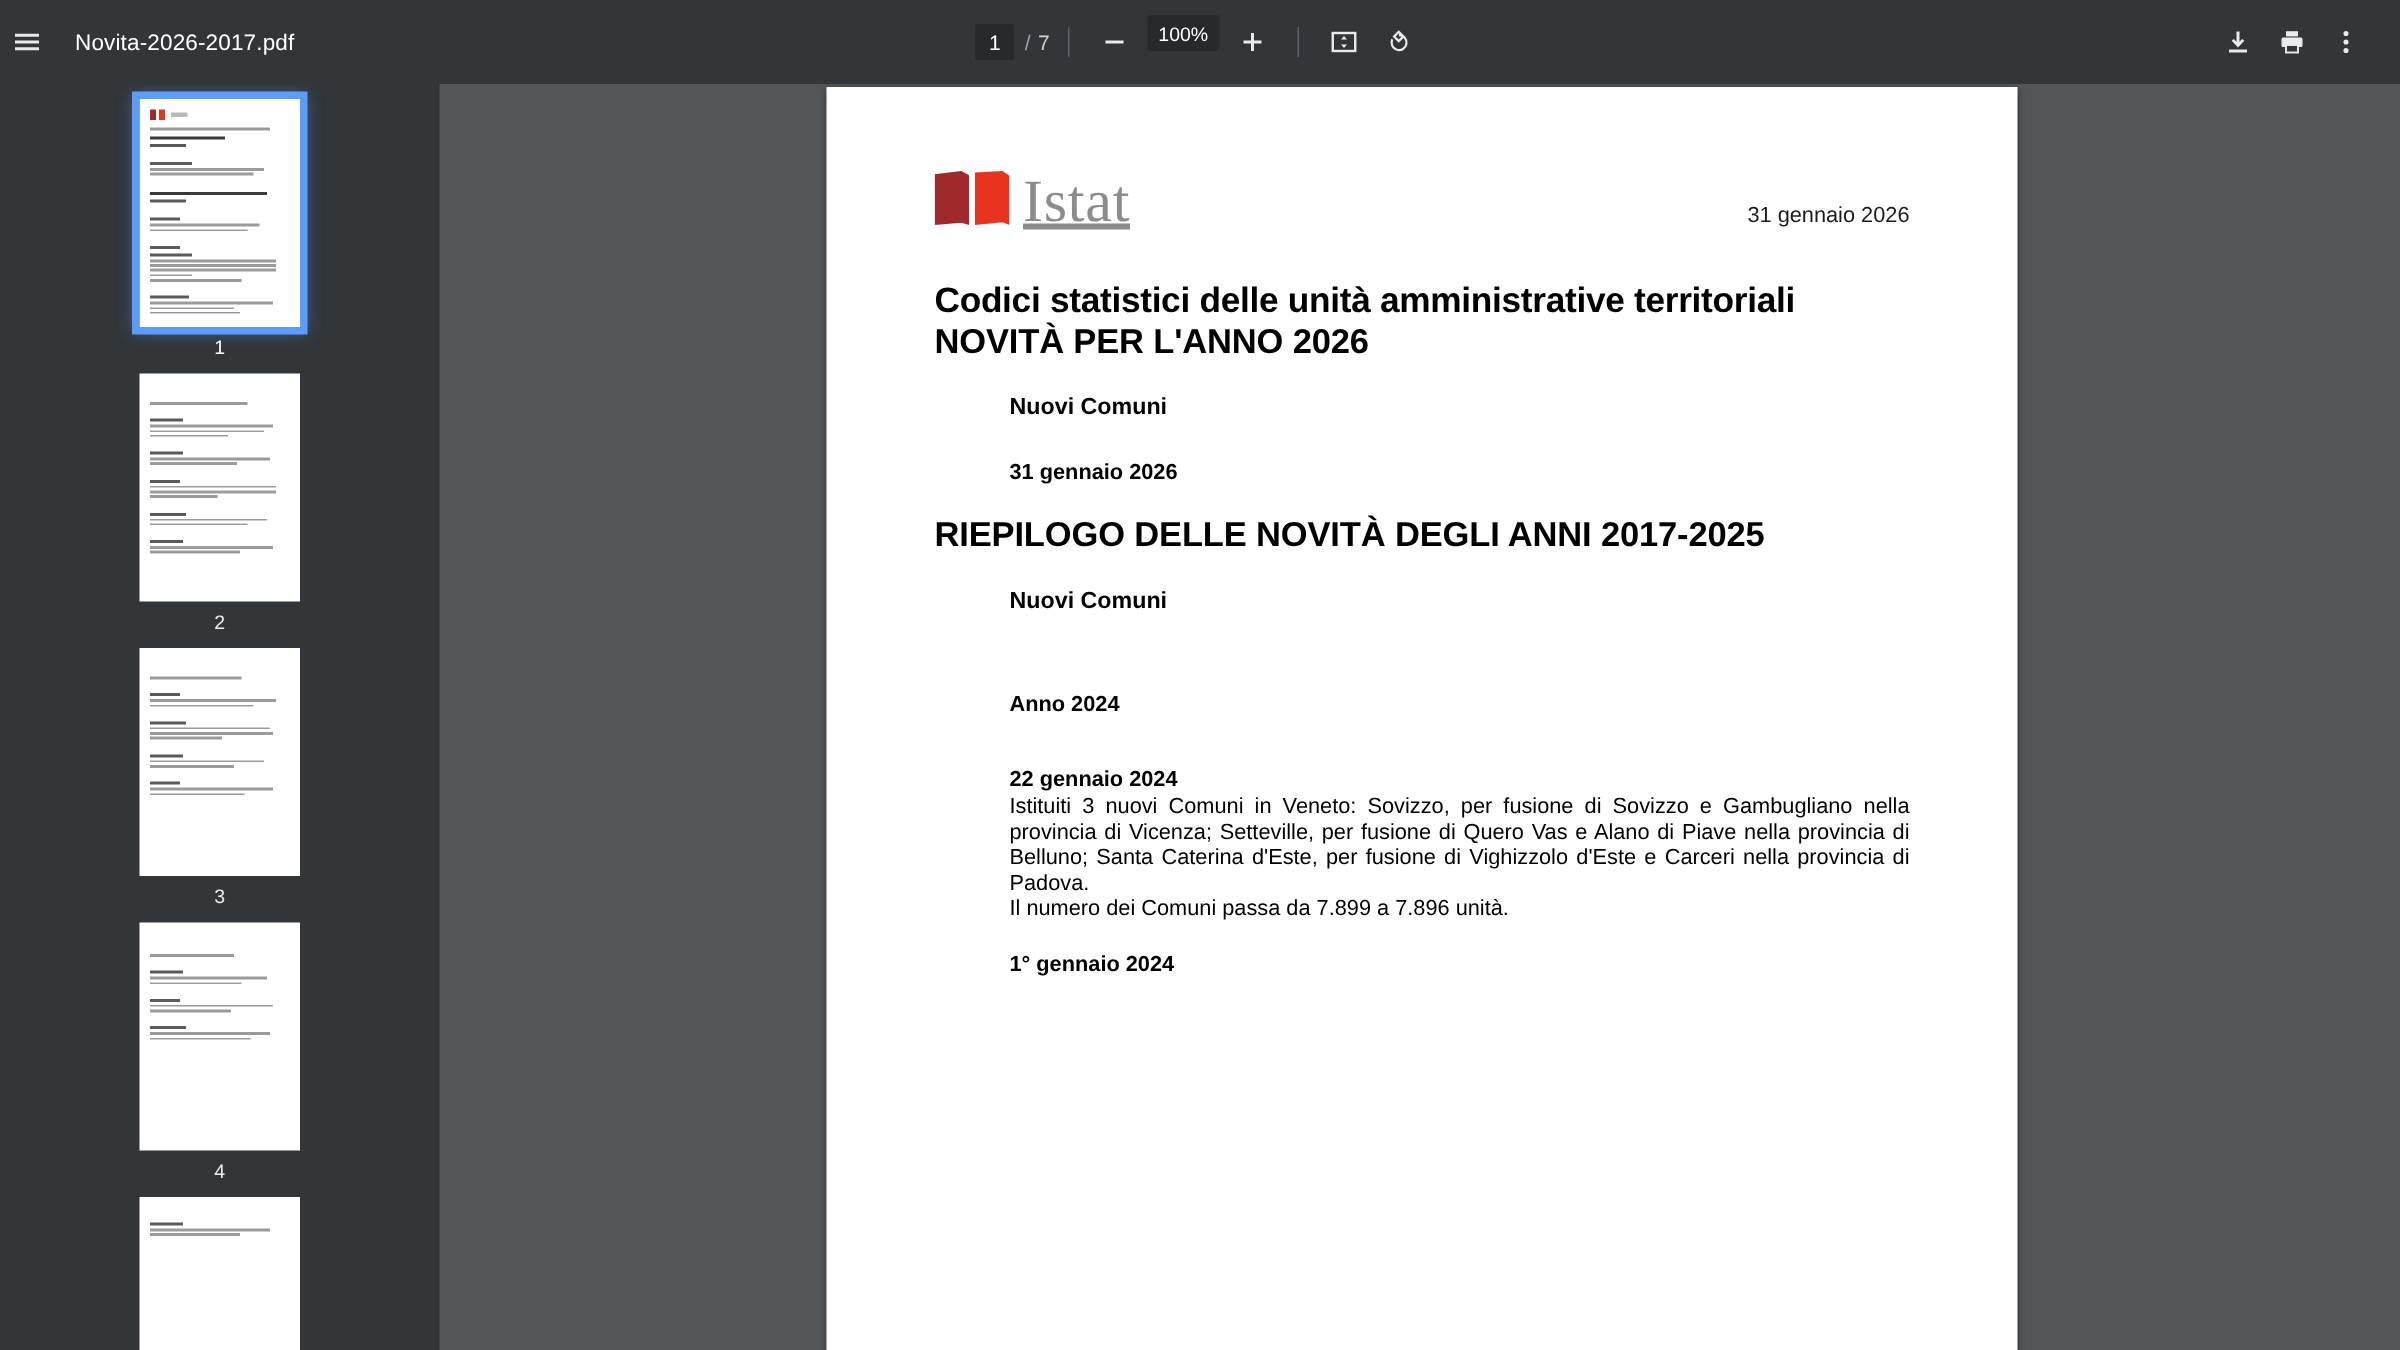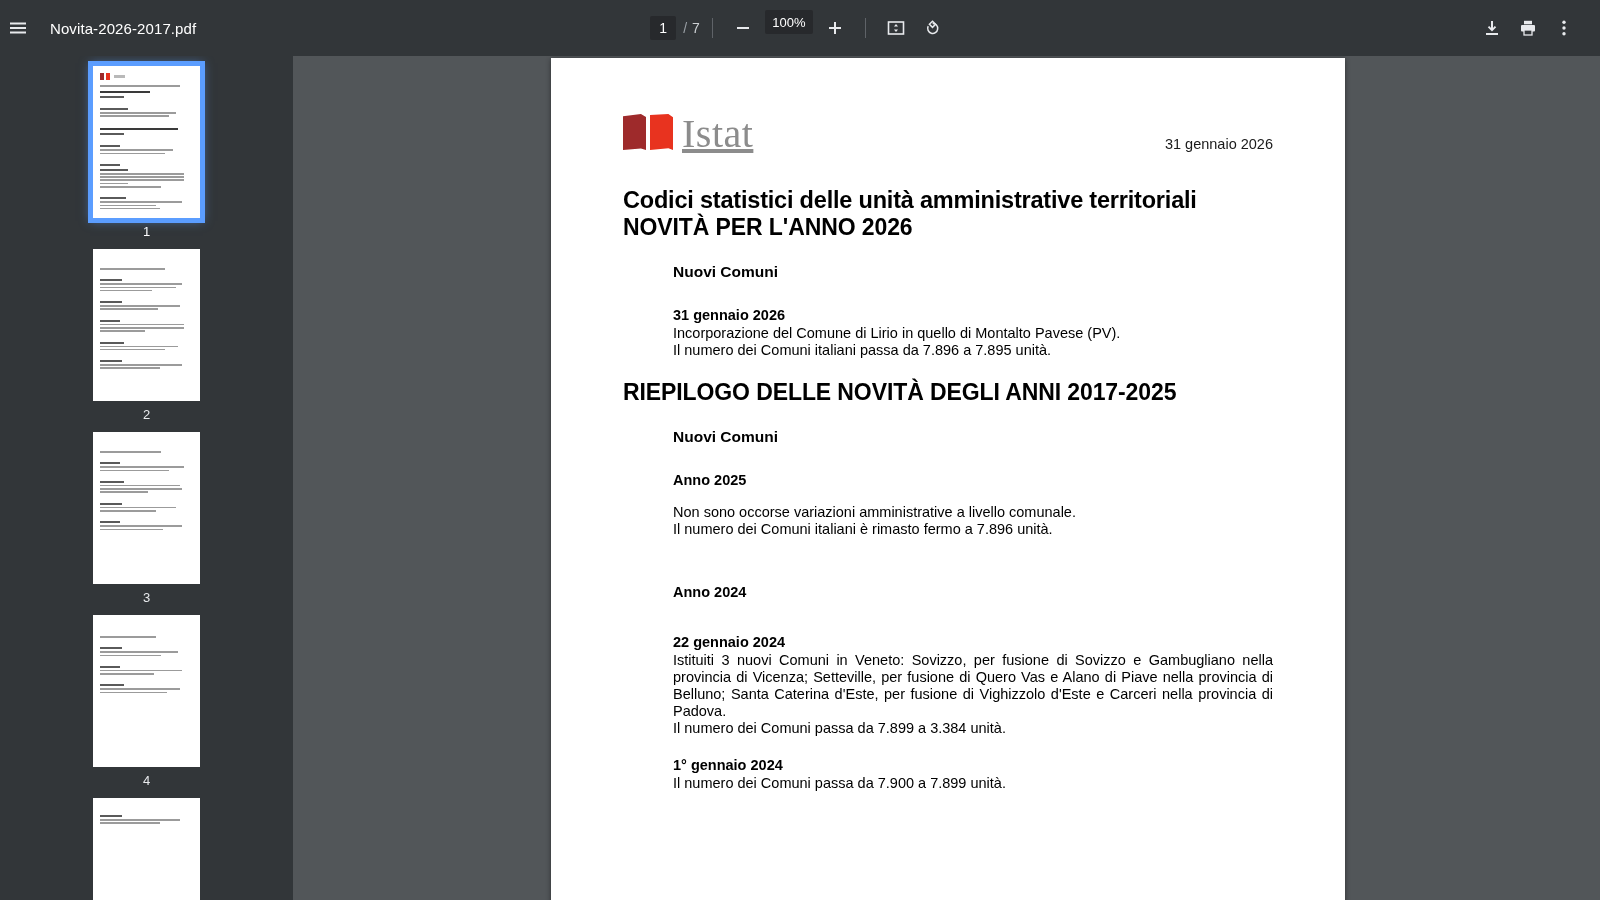--- a/index.html
+++ b/index.html
@@ -438,59 +438,46 @@
     </div>
 
     <h1 class="doc-title">Codici statistici delle unità amministrative territoriali</h1>
 
     <h2 class="sect">NOVITÀ PER L'ANNO 2026</h2>
 
     <div class="indent">
       <h3 class="sub">Nuovi Comuni</h3>
       <div class="entry">
         <div class="entry-date">31 gennaio 2026</div>
-        <div class="entry-body">
-          <p>Incorporazione del Comune di Lirio in quello di Montalto Pavese (PV).</p>
-          <p>Il numero dei Comuni italiani passa da 7.896 a 7.895 unità.</p>
-        </div>
       </div>
     </div>
 
     <h2 class="sect spaced">RIEPILOGO DELLE NOVITÀ DEGLI ANNI 2017-2025</h2>
 
     <div class="indent">
       <h3 class="sub">Nuovi Comuni</h3>
 
-      <div class="entry">
-        <div class="entry-date">Anno 2025</div>
-        <div class="spacer-md"></div>
-        <div class="entry-body">
-          <p>Non sono occorse variazioni amministrative a livello comunale.</p>
-          <p>Il numero dei Comuni italiani è rimasto fermo a 7.896 unità.</p>
-        </div>
-      </div>
 
       <div class="spacer-lg"></div>
 
       <div class="entry">
         <div class="entry-date">Anno 2024</div>
       </div>
 
       <div class="spacer-md"></div>
 
       <div class="entry">
         <div class="entry-date">22 gennaio 2024</div>
         <div class="entry-body">
           <p>Istituiti 3 nuovi Comuni in Veneto: Sovizzo, per fusione di Sovizzo e Gambugliano nella provincia di Vicenza; Setteville, per fusione di Quero Vas e Alano di Piave nella provincia di Belluno; Santa Caterina d'Este, per fusione di Vighizzolo d'Este e Carceri nella provincia di Padova.</p>
-          <p style="text-align:left">Il numero dei Comuni passa da 7.899 a 3.384 unità.</p>
+          <p style="text-align:left">Il numero dei Comuni passa da 7.899 a 7.896 unità.</p>
         </div>
       </div>
 
       <div class="entry">
         <div class="entry-date">1° gennaio 2024</div>
         <div class="entry-body">
-          <p style="text-align:left">Il numero dei Comuni passa da 7.900 a 7.899 unità.</p>
         </div>
       </div>
 
     </div>
   </div>
 </div>
 
 </body></html>

